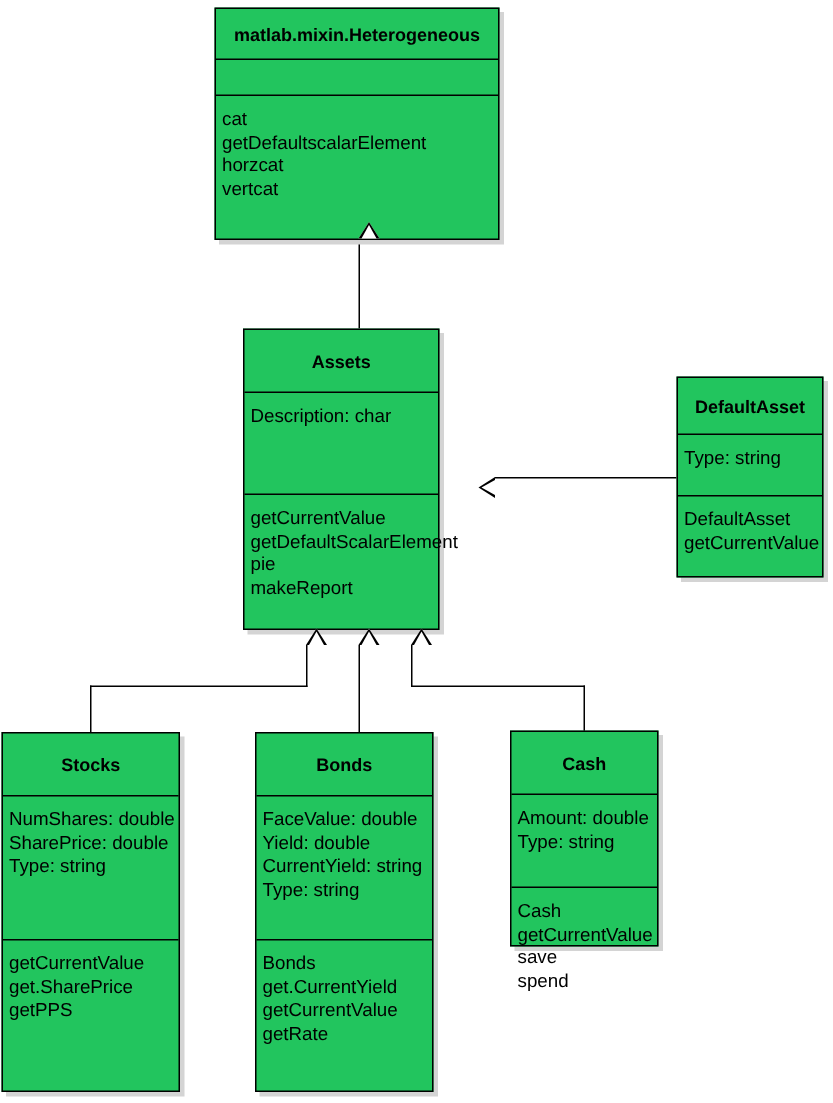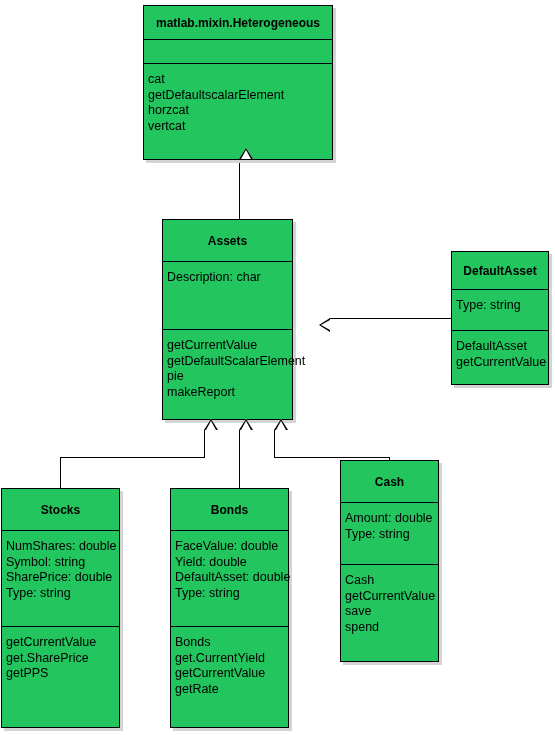--- a/index.html
+++ b/index.html
@@ -182,48 +182,47 @@
     <div class="uml-compartment">
       <div class="uml-row">DefaultAsset</div>
       <div class="uml-row">getCurrentValue</div>
     </div>
   </div>
 
   <div class="uml-class" style="left:1px; top:488px; width:119px; height:240px;">
     <div class="uml-name" style="height:42px;">Stocks</div>
     <div class="uml-compartment divided" style="height:96px;">
       <div class="uml-row">NumShares: double</div>
-      <div class="uml-row">Symbol: string</div>
       <div class="uml-row">SharePrice: double</div>
       <div class="uml-row">Type: string</div>
     </div>
     <div class="uml-compartment">
       <div class="uml-row">getCurrentValue</div>
       <div class="uml-row">get.SharePrice</div>
       <div class="uml-row">getPPS</div>
     </div>
   </div>
 
   <div class="uml-class" style="left:170px; top:488px; width:119px; height:240px;">
     <div class="uml-name" style="height:42px;">Bonds</div>
     <div class="uml-compartment divided" style="height:96px;">
       <div class="uml-row">FaceValue: double</div>
       <div class="uml-row">Yield: double</div>
-      <div class="uml-row">DefaultAsset: double</div>
+      <div class="uml-row">CurrentYield: string</div>
       <div class="uml-row">Type: string</div>
     </div>
     <div class="uml-compartment">
       <div class="uml-row">Bonds</div>
       <div class="uml-row">get.CurrentYield</div>
       <div class="uml-row">getCurrentValue</div>
       <div class="uml-row">getRate</div>
     </div>
   </div>
 
-  <div class="uml-class" style="left:340px; top:460px; width:99px; height:202px;">
+  <div class="uml-class" style="left:340px; top:487px; width:99px; height:144px;">
     <div class="uml-name" style="height:42px;">Cash</div>
     <div class="uml-compartment divided" style="height:62px;">
       <div class="uml-row">Amount: double</div>
       <div class="uml-row">Type: string</div>
     </div>
     <div class="uml-compartment">
       <div class="uml-row">Cash</div>
       <div class="uml-row">getCurrentValue</div>
       <div class="uml-row">save</div>
       <div class="uml-row">spend</div>

